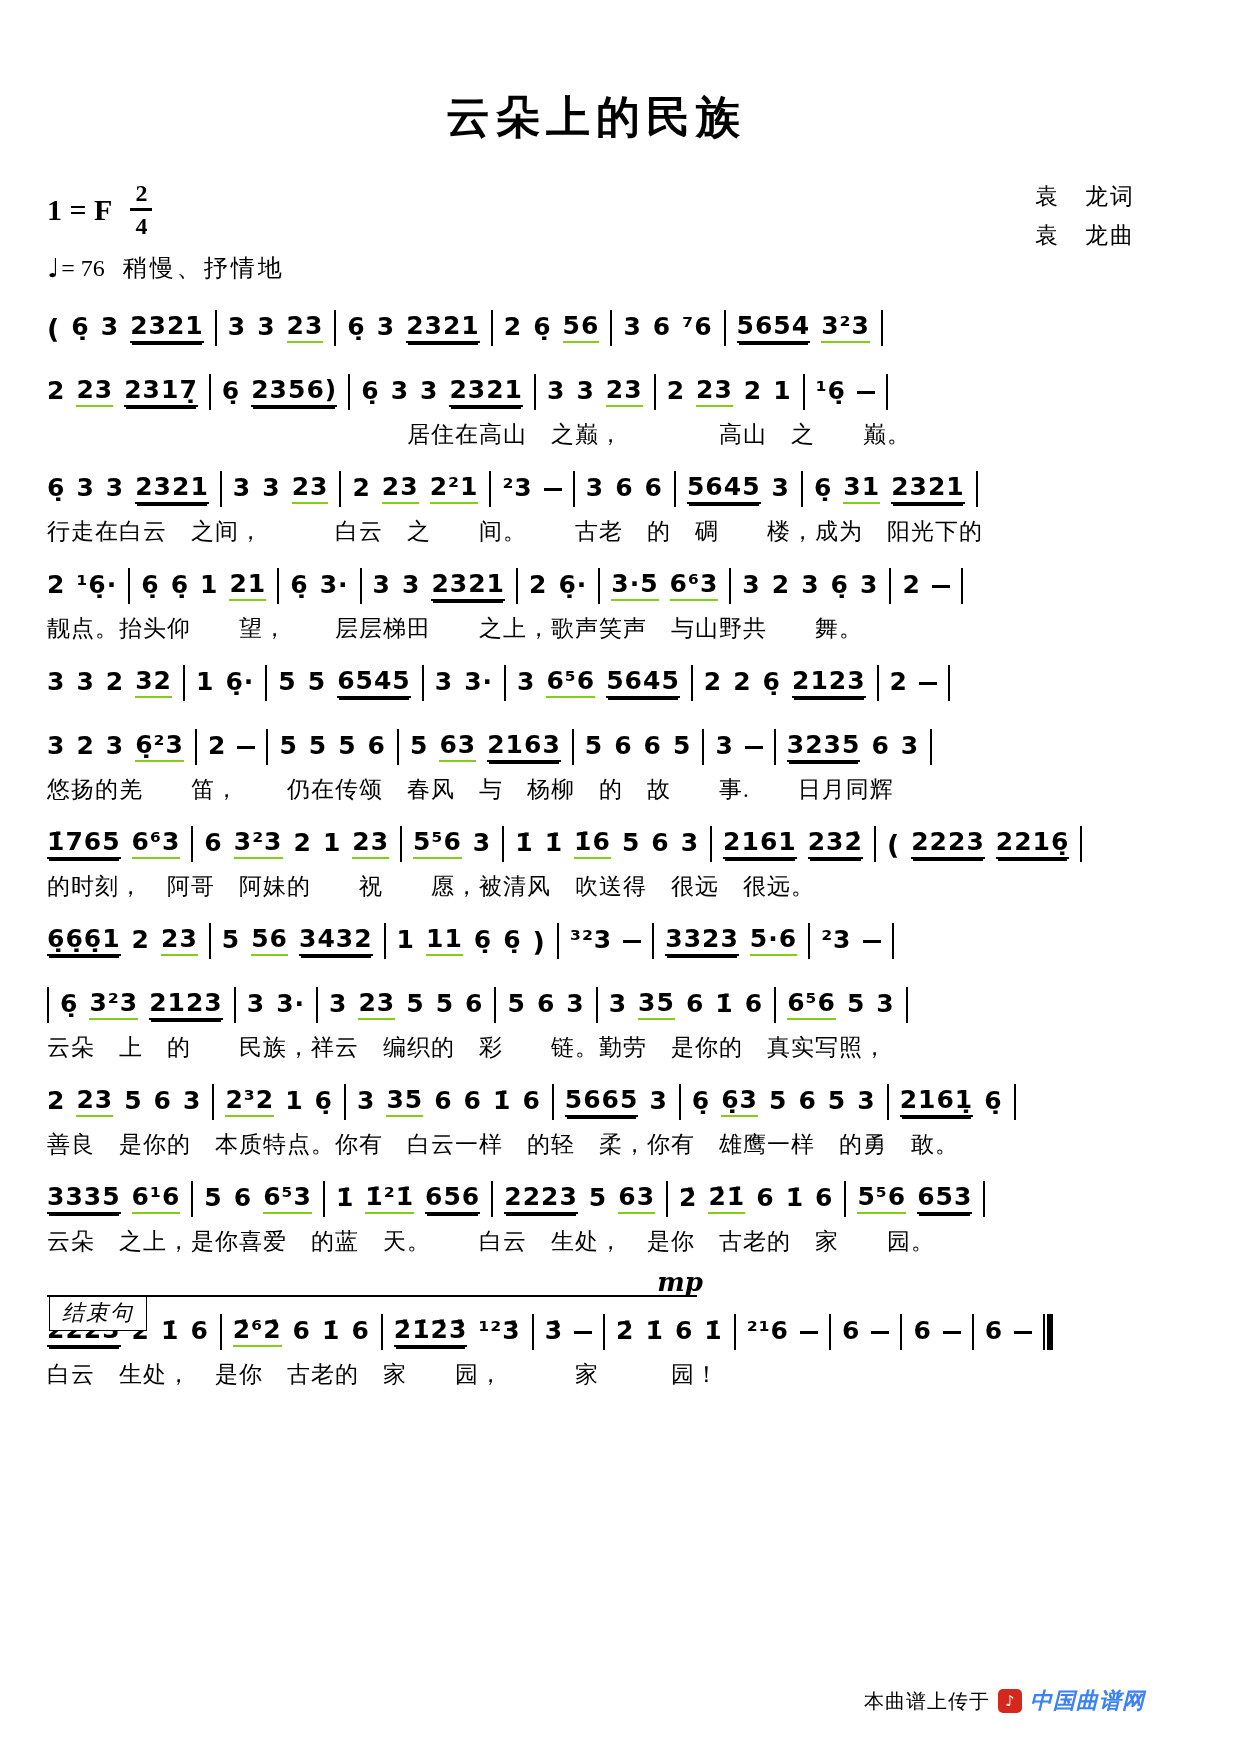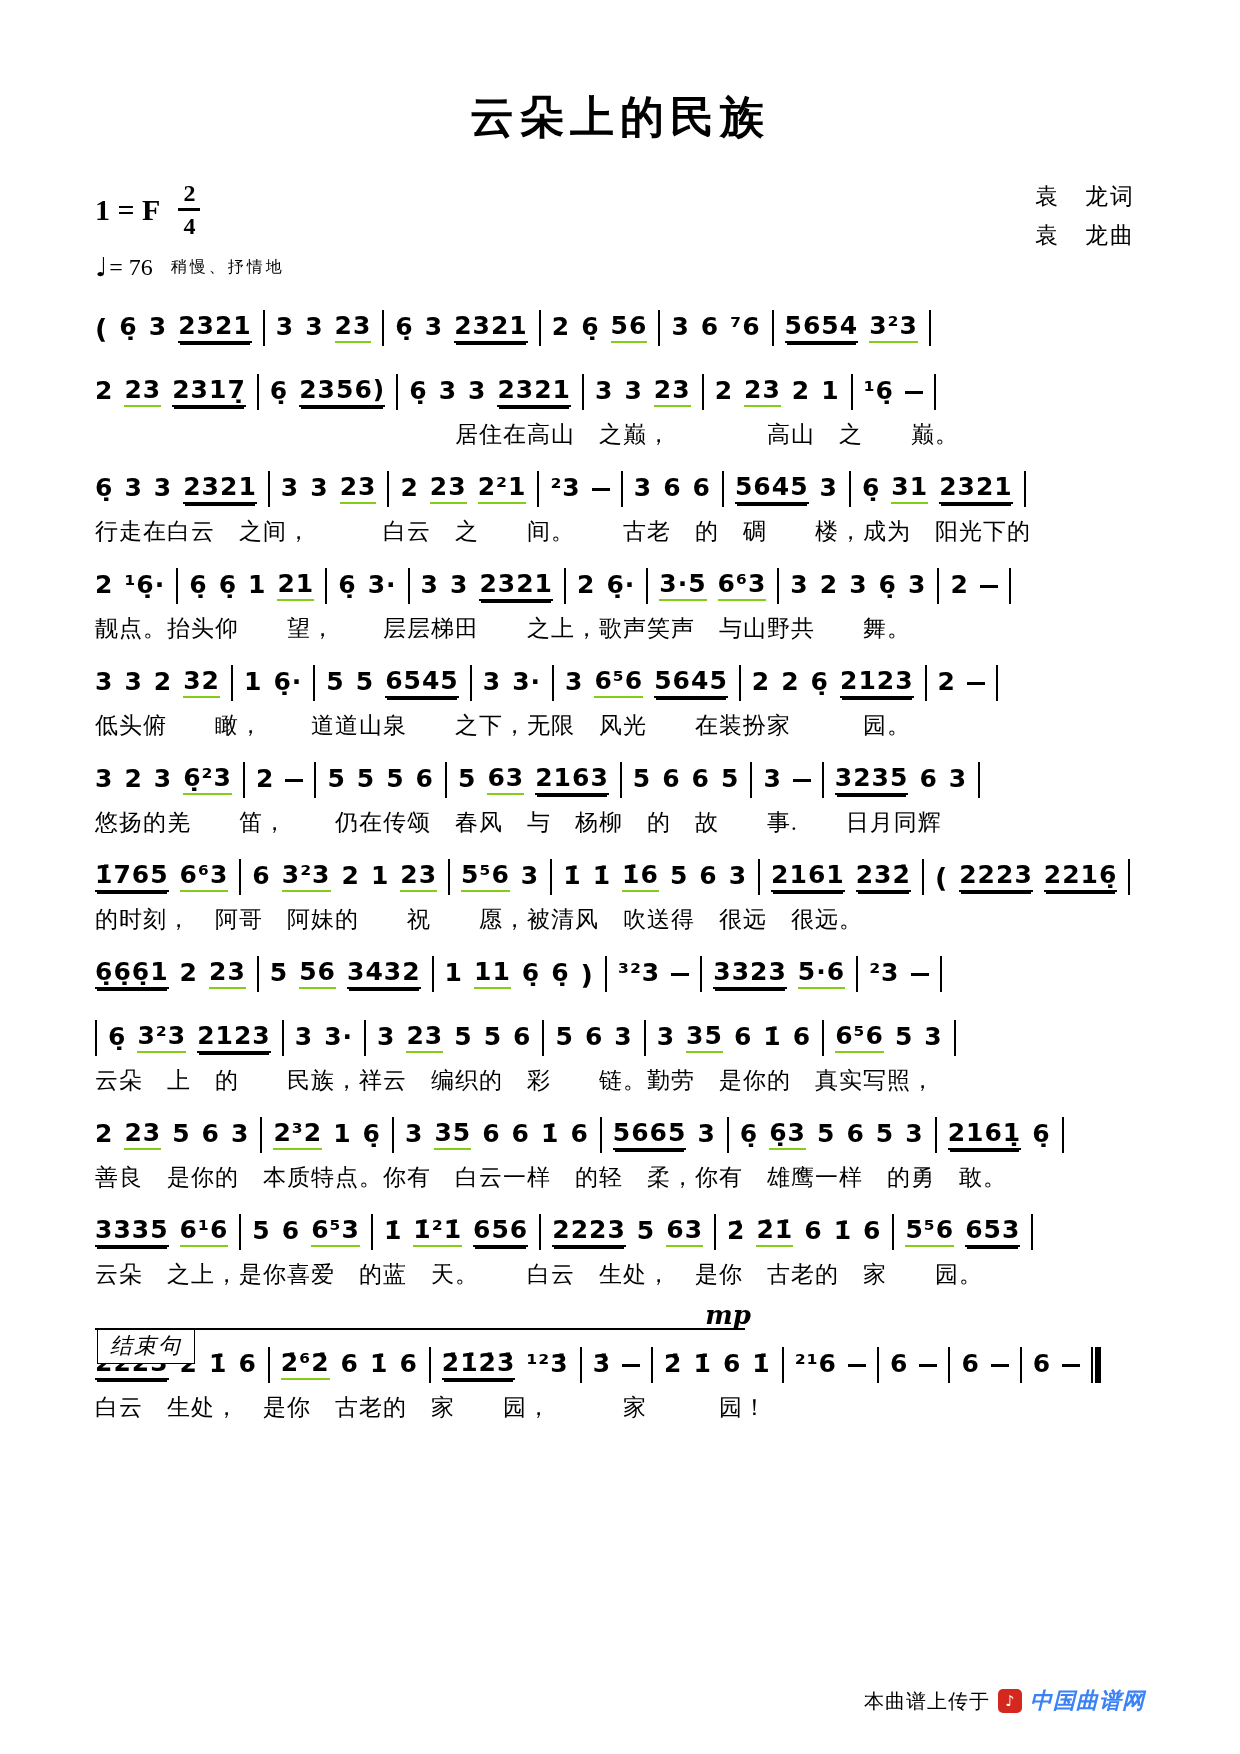--- a/index.html
+++ b/index.html
@@ -1,40 +1,40 @@
 <!DOCTYPE html>
 <html><head>
 <meta charset="utf-8">
 <style>
   html,body{margin:0;padding:0;background:#ffffff;}
   .page{
     position:relative;
     width:1240px;height:1754px;
     box-sizing:border-box;
-    padding:88px 95px 0 95px;
+    padding:88px 95px 0 47px;
     background:#fff;
     color:#000;
     font-family:"Liberation Serif", serif;
     overflow:hidden;
   }
   .title{
     text-align:center;
     font-size:44px;
     font-weight:bold;
     letter-spacing:6px;
     margin:0 0 34px 0;
   }
   .meta{position:relative;height:118px;}
   .keysig{font-size:30px;font-weight:bold;display:flex;align-items:center;gap:8px;}
   .frac{display:inline-block;text-align:center;font-size:24px;font-weight:bold;line-height:1;margin-left:10px;vertical-align:middle;}
   .frac .top{display:block;border-bottom:3px solid #000;padding:0 5px 3px 5px;}
   .frac .bot{display:block;padding-top:3px;}
   .tempo{margin-top:14px;font-size:24px;display:flex;align-items:center;}
   .tempo .qnote{font-family:"DejaVu Sans",sans-serif;font-size:26px;margin-right:2px;}
-  .tempo .expr{margin-left:18px;letter-spacing:3px;font-size:16px;}
+  .tempo .expr{margin-left:18px;letter-spacing:3px;font-size:24px;}
   .credits{position:absolute;right:10px;top:-4px;text-align:left;font-size:23px;line-height:1.7;letter-spacing:2px;}
   .systems{margin-top:4px;}
   .system{margin-bottom:14px;}
   .notes{
     display:flex;align-items:center;flex-wrap:nowrap;
     column-gap:11px;
     height:50px;
     font-family:"DejaVu Sans",sans-serif;
     font-weight:bold;font-size:25px;
     letter-spacing:1px;
@@ -253,21 +253,20 @@
           <span class="bar"></span>
           <span class="notegroup">2</span>
           <span class="notegroup">2</span>
           <span class="notegroup">6̣</span>
           <span class="notegroup b2">2123</span>
           <span class="bar"></span>
           <span class="notegroup">2</span>
           <span class="dash"></span>
           <span class="bar"></span>
         </div>
-      <div class="lyrics">低头俯　　瞰，　　道道山泉　　之下，无限　风光　　在装扮家　　　园。</div>
     </div>
     <div class="system">
       <div class="notes">
           <span class="notegroup">3</span>
           <span class="notegroup">2</span>
           <span class="notegroup">3</span>
           <span class="notegroup b1">6̣²3</span>
           <span class="bar"></span>
           <span class="notegroup">2</span>
           <span class="dash"></span>

